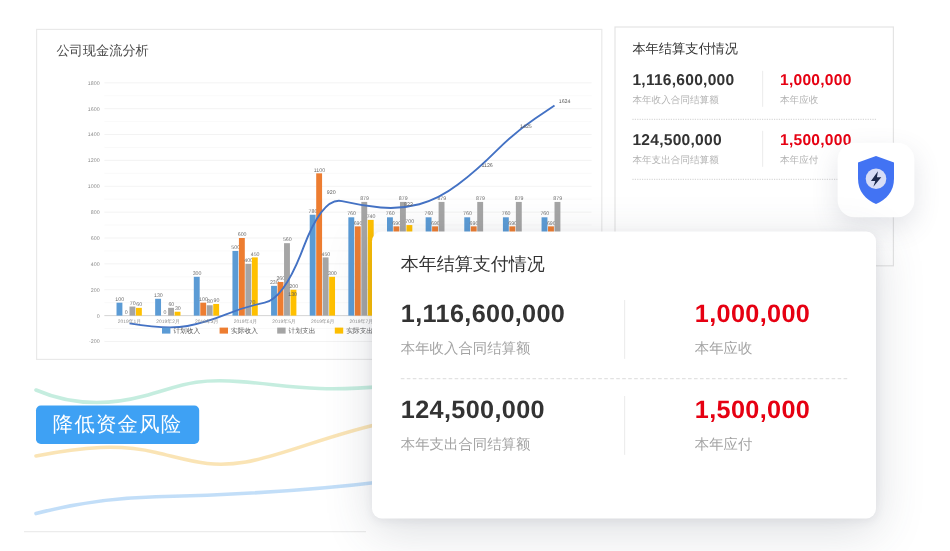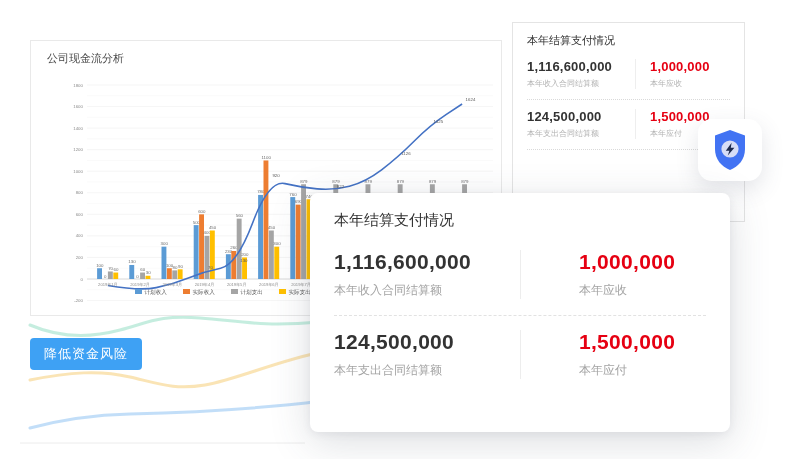--- a/index.html
+++ b/index.html
@@ -7,21 +7,21 @@
     width:792px;height:459px;position:relative;overflow:hidden;
     background:#ffffff;
     font-family:"Liberation Sans","DejaVu Sans",sans-serif;
     color:#333;
   }
   
   .bg-decor{position:absolute;left:0;top:0;width:792px;height:459px;z-index:0;}
 
   
   .chart-card{
-    position:absolute;left:30px;top:40px;width:472px;height:276px;
+    position:absolute;left:30px;top:24px;width:472px;height:276px;
     background:#fff;border:1px solid #e9e9e9;box-sizing:border-box;z-index:2;
   }
   .chart-card .card-title{
     position:absolute;left:16px;top:10px;font-size:11px;color:#4a4a4a;
   }
   .chart-card svg{position:absolute;left:0;top:0;}
 
   
   .summary-panel{
     position:absolute;left:512px;top:22px;width:233px;height:200px;
@@ -50,21 +50,21 @@
   .pp-col-right{padding-left:58px;}
   .pp-value{font-size:21px;font-weight:bold;color:#333;letter-spacing:.3px;}
   .pp-value.red{color:#e60012;}
   .pp-label{font-size:12px;color:#a3a3a3;margin-top:8px;}
   .pp-divider{border-top:1px dashed #e2e2e2;margin:6px 0 8px 0;}
 
   
   .risk-badge{
     position:absolute;left:30px;top:338px;z-index:3;
     background:#3ea1f4;color:#fff;border-radius:4px;
-    font-size:13px;letter-spacing:1px;padding:6px 14px;line-height:20px;
+    font-size:17px;letter-spacing:1px;padding:6px 14px;line-height:20px;
   }
 
   
   .shield-card{
     position:absolute;left:698px;top:119px;width:64px;height:62px;z-index:4;
     background:#fff;border-radius:14px;
     box-shadow:0 8px 22px rgba(80,90,110,.16);
     display:flex;align-items:center;justify-content:center;
   }
 </style>

